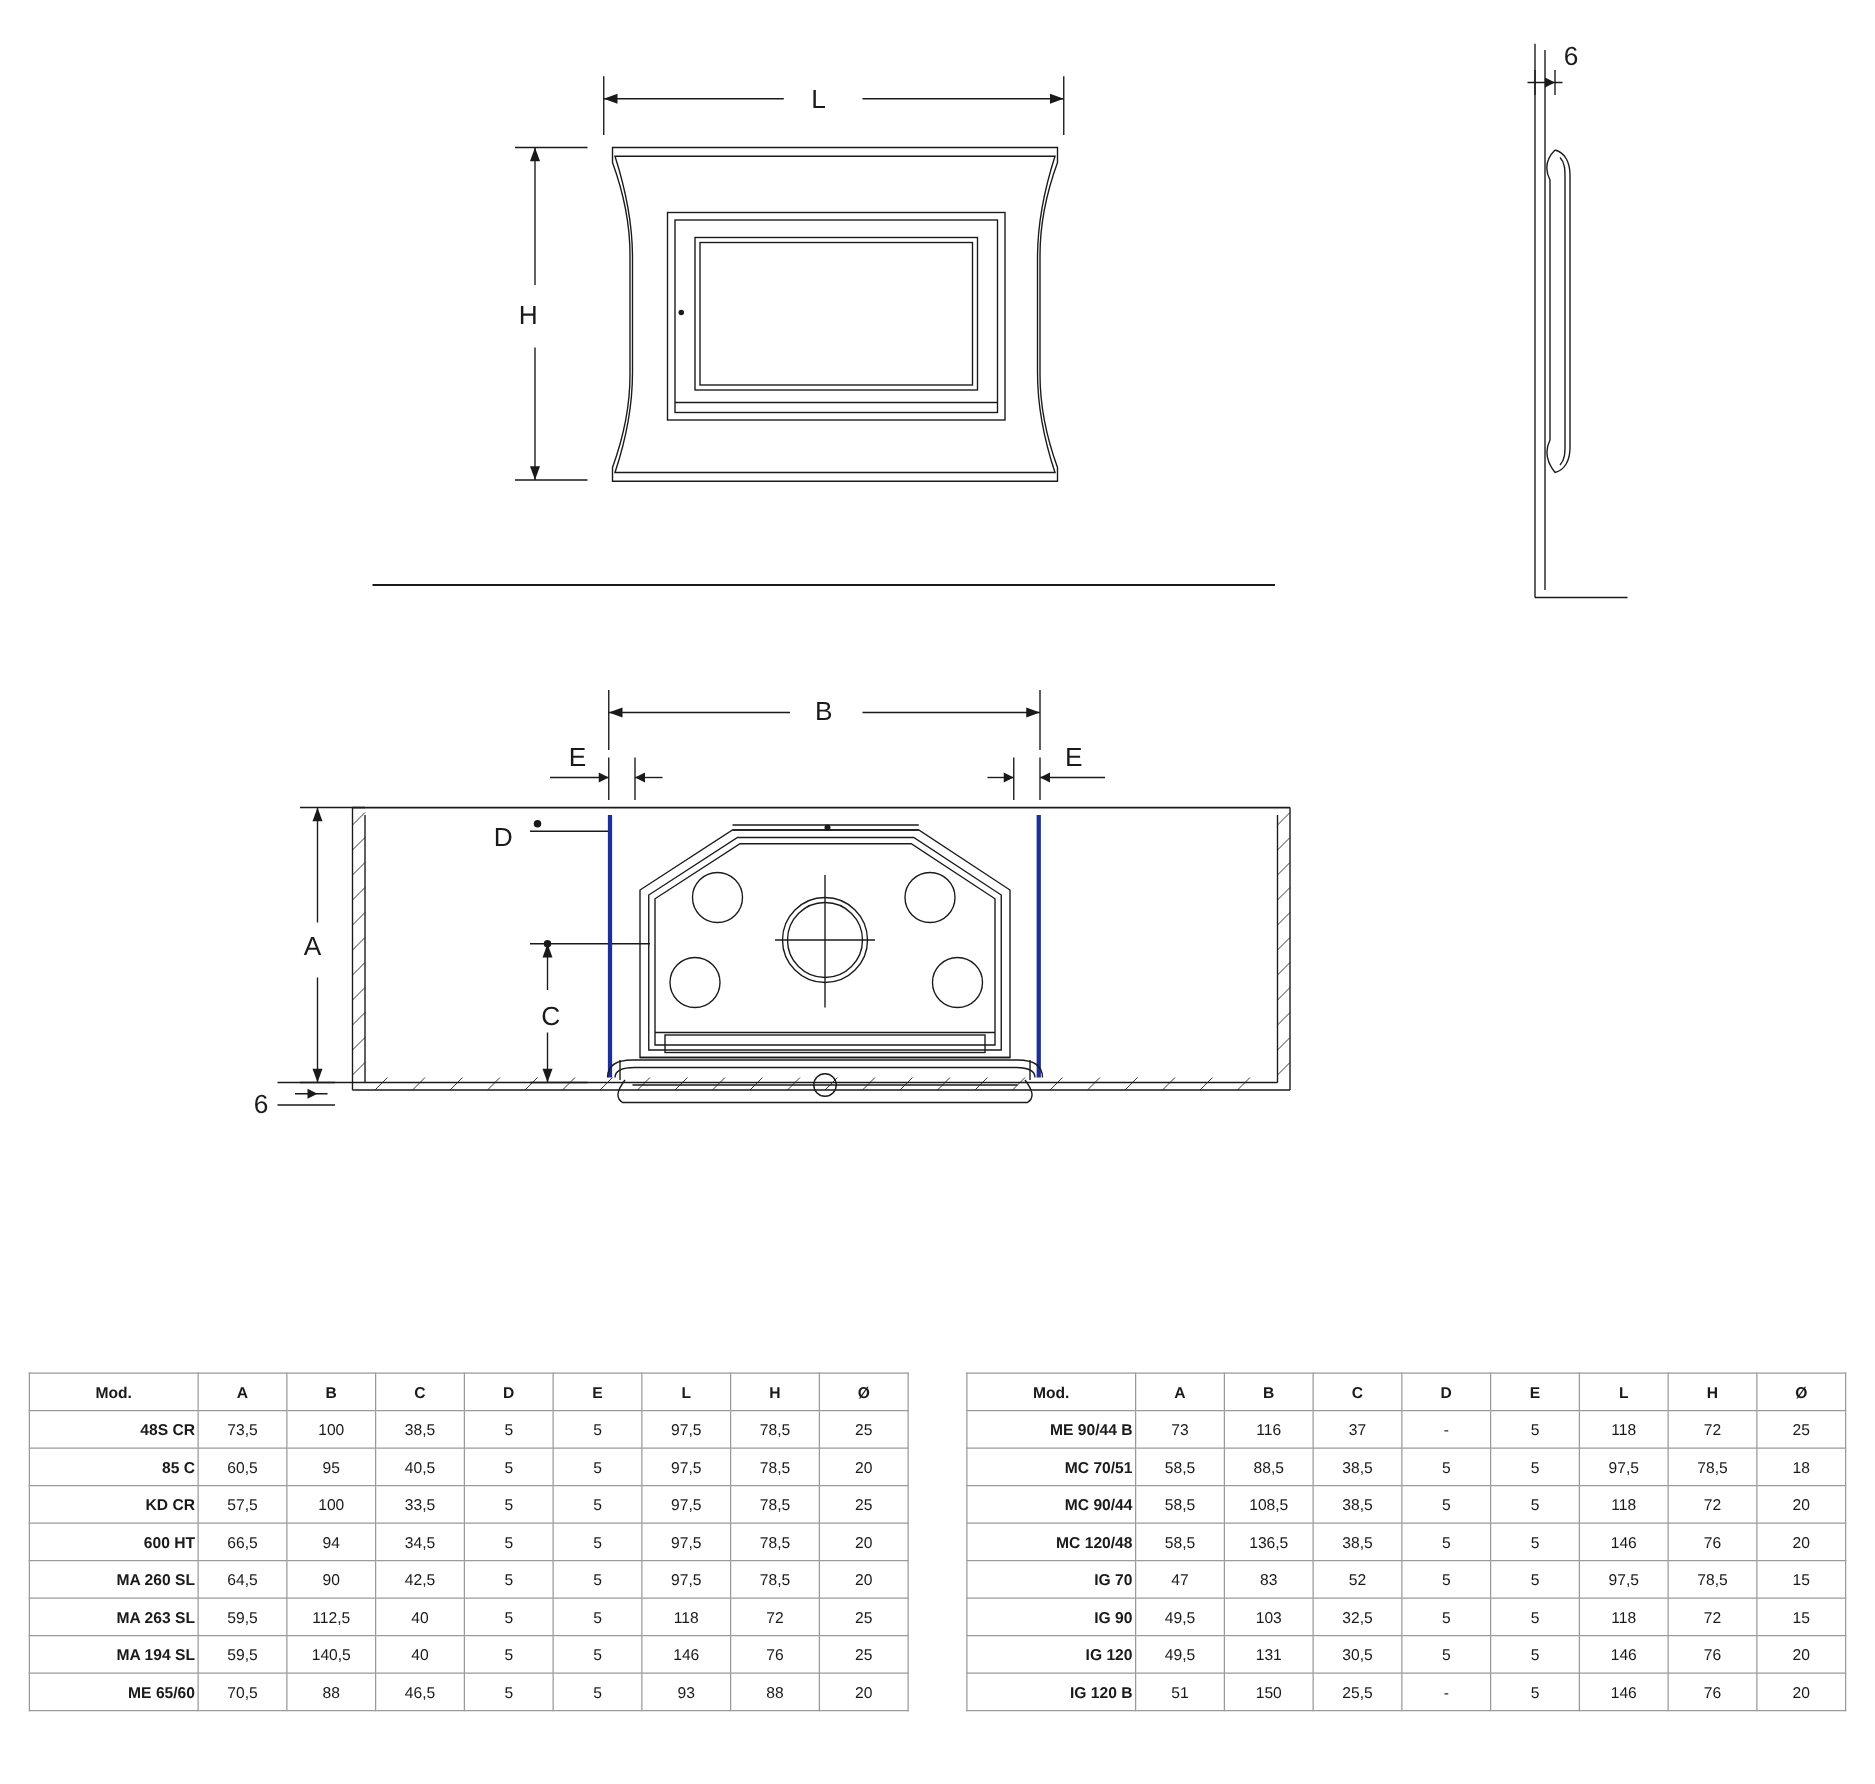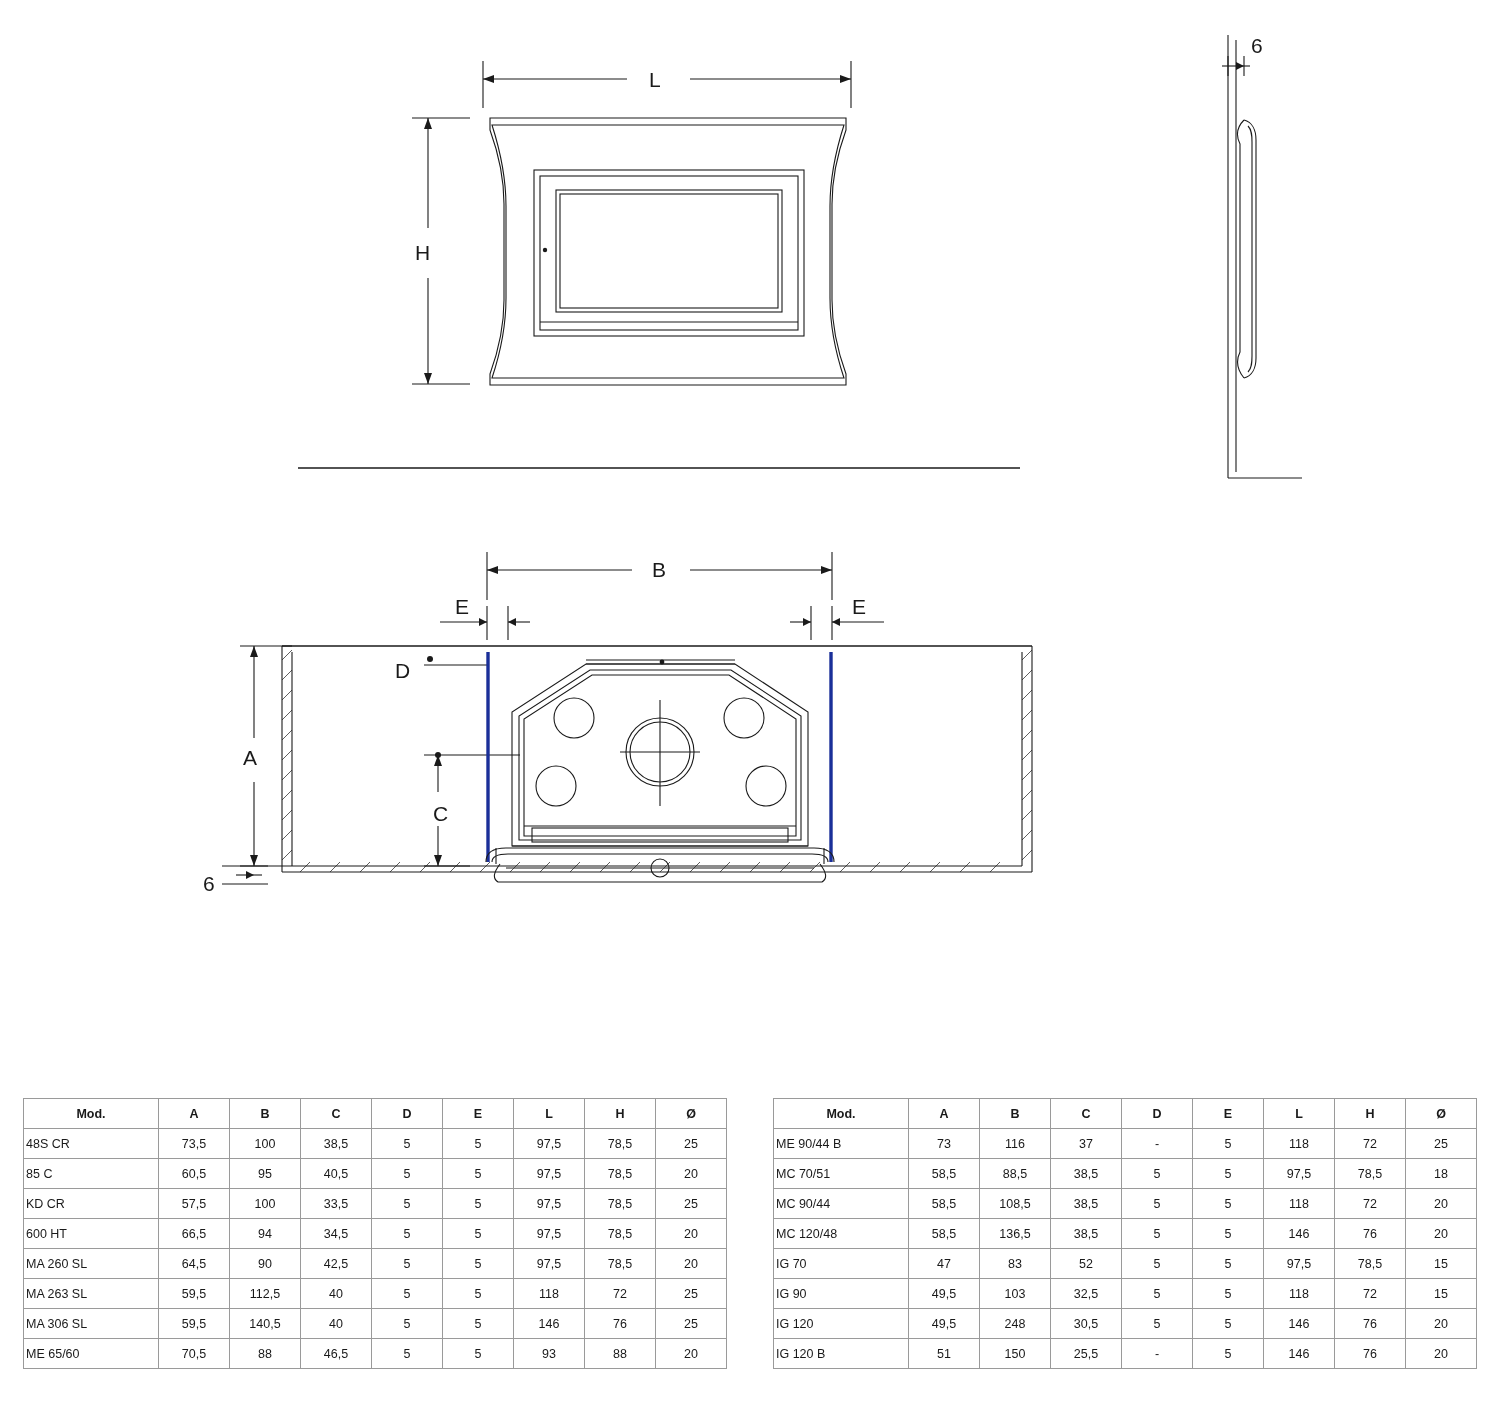--- a/index.html
+++ b/index.html
@@ -60,22 +60,22 @@
   table.spec th {
     font-weight: bold;
   }
   table.spec th.mod, table.spec td.mod {
     width: 130px;
   }
   table.spec th.num, table.spec td.num {
     width: 66px;
   }
   table.spec td.mod {
-    font-weight: normal;
-    text-align: left;
+    font-weight: bold;
+    text-align: right;
   }
 </style>
 </head>
 <body>
 
 <div class="page">
 
   <svg class="drawing" viewBox="0 0 1500 1060">
     <g stroke="#1a1a1a" fill="none" stroke-width="1.1">
 
@@ -380,21 +380,21 @@
           <td class="num">59,5</td>
           <td class="num">112,5</td>
           <td class="num">40</td>
           <td class="num">5</td>
           <td class="num">5</td>
           <td class="num">118</td>
           <td class="num">72</td>
           <td class="num">25</td>
         </tr>
         <tr>
-          <td class="mod">MA 306 SL</td>
+          <td class="mod">MA 194 SL</td>
           <td class="num">59,5</td>
           <td class="num">140,5</td>
           <td class="num">40</td>
           <td class="num">5</td>
           <td class="num">5</td>
           <td class="num">146</td>
           <td class="num">76</td>
           <td class="num">25</td>
         </tr>
         <tr>
@@ -489,21 +489,21 @@
           <td class="num">32,5</td>
           <td class="num">5</td>
           <td class="num">5</td>
           <td class="num">118</td>
           <td class="num">72</td>
           <td class="num">15</td>
         </tr>
         <tr>
           <td class="mod">IG 120</td>
           <td class="num">49,5</td>
-          <td class="num">248</td>
+          <td class="num">131</td>
           <td class="num">30,5</td>
           <td class="num">5</td>
           <td class="num">5</td>
           <td class="num">146</td>
           <td class="num">76</td>
           <td class="num">20</td>
         </tr>
         <tr>
           <td class="mod">IG 120 B</td>
           <td class="num">51</td>

